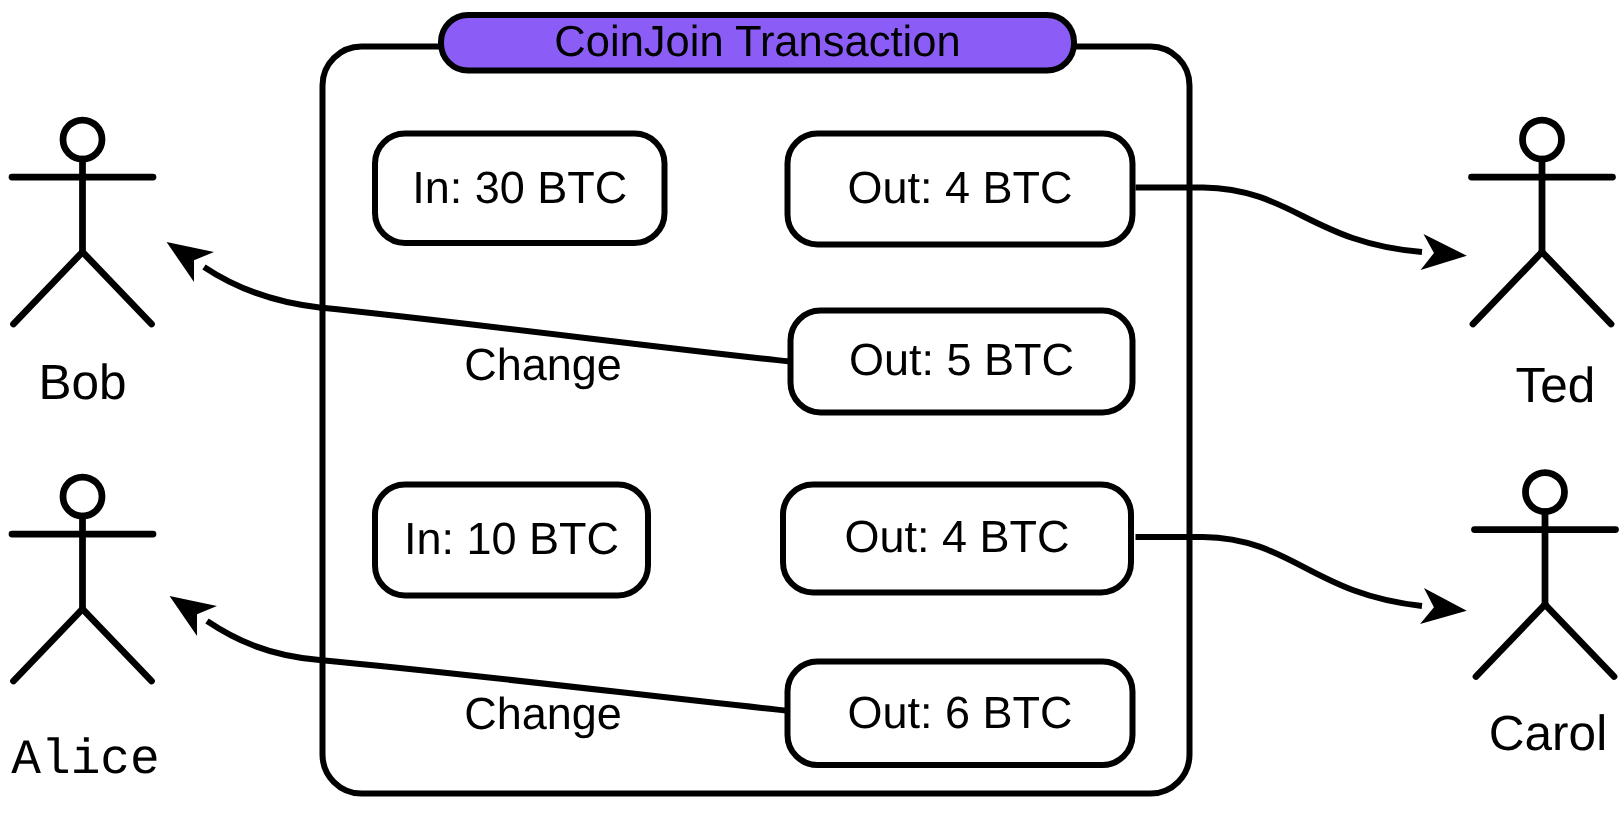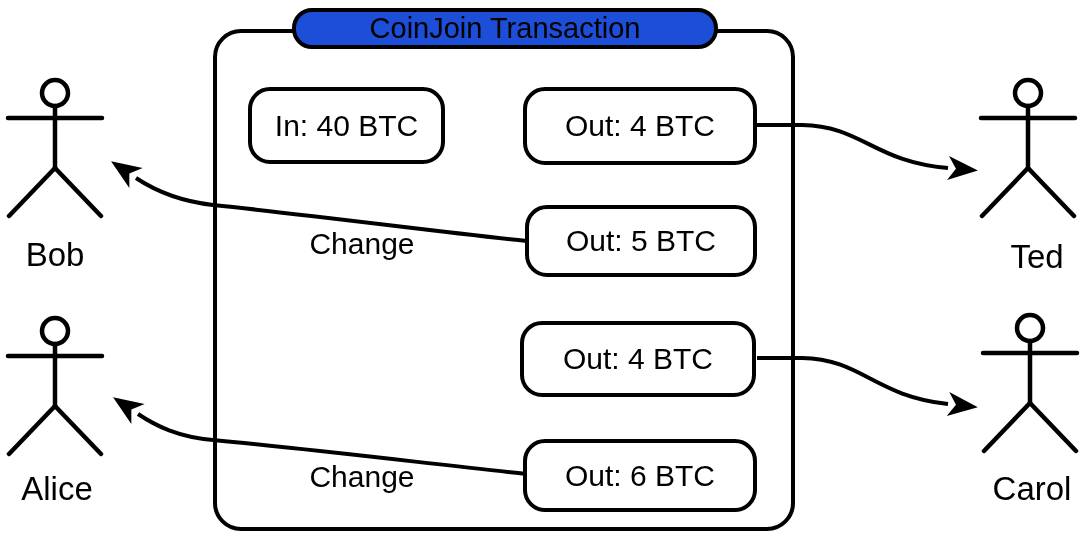--- a/index.html
+++ b/index.html
@@ -20,21 +20,21 @@
     border-radius: 28px;
     background: transparent;
     z-index: 1;
   }
   .title-pill {
     position: absolute;
     left: 292px; top: 8px; width: 426px; height: 41px;
     box-sizing: border-box;
     border: 4.5px solid #000;
     border-radius: 20px;
-    background: #1d4ed8;
+    background: #8b5cf6;
     display: flex; align-items: center; justify-content: center;
     font-size: 29px;
     z-index: 3;
   }
   .box {
     position: absolute;
     box-sizing: border-box;
     border: 4.5px solid #000;
     border-radius: 22px;
     background: #fff;
@@ -59,21 +59,21 @@
   .person-ted   { left: 975px; top: 77px; }
   .person-carol { left: 977px; top: 312px; }
   .person-label {
     position: absolute;
     font-size: 33px;
     text-align: center;
     width: 110px;
     z-index: 1;
   }
   .label-bob   { left: 0px;   top: 236px; }
-  .label-alice { left: 2px;   top: 470px; }
+  .label-alice { left: 2px;   top: 488px; font-family: Liberation Mono, monospace; }
   .label-ted   { left: 982px; top: 238px; }
   .label-carol { left: 977px; top: 470px; }
   .change-label {
     position: absolute;
     font-size: 30px;
     text-align: center;
     width: 124px;
     z-index: 3;
   }
   .change-1 { left: 300px; top: 227px; }
@@ -98,27 +98,30 @@
       <path d="M757,358 L802,358 C862,359 874,396 948,404" marker-end="url(#arrowhead)"></path>
       <path d="M527,474 C440,465 320,450 213,440 C178,437 156,426 138,414" marker-end="url(#arrowhead)"></path>
     </g>
   </svg>
 
   <div class="title-pill">
     <span>CoinJoin Transaction</span>
   </div>
 
   <div class="box box-in20">
-    <span>In: 40 BTC</span>
+    <span>In: 30 BTC</span>
   </div>
   <div class="box box-out15">
     <span>Out: 4 BTC</span>
   </div>
   <div class="box box-out5">
     <span>Out: 5 BTC</span>
+  </div>
+  <div class="box box-in10">
+    <span>In: 10 BTC</span>
   </div>
   <div class="box box-out8">
     <span>Out: 4 BTC</span>
   </div>
   <div class="box box-out2">
     <span>Out: 6 BTC</span>
   </div>
 
   <div class="change-label change-1">Change</div>
   <div class="change-label change-2">Change</div>

